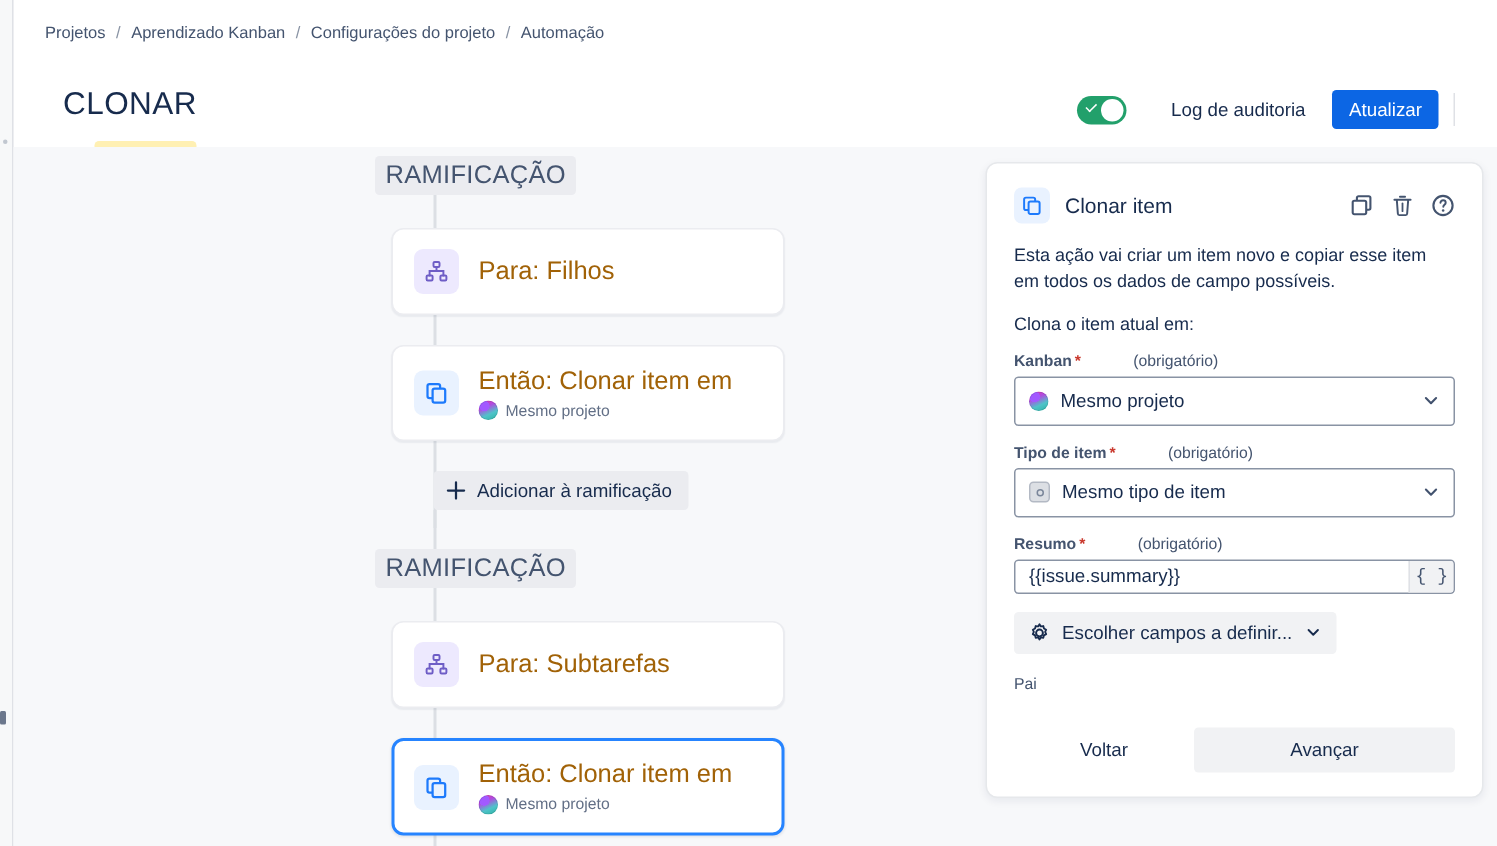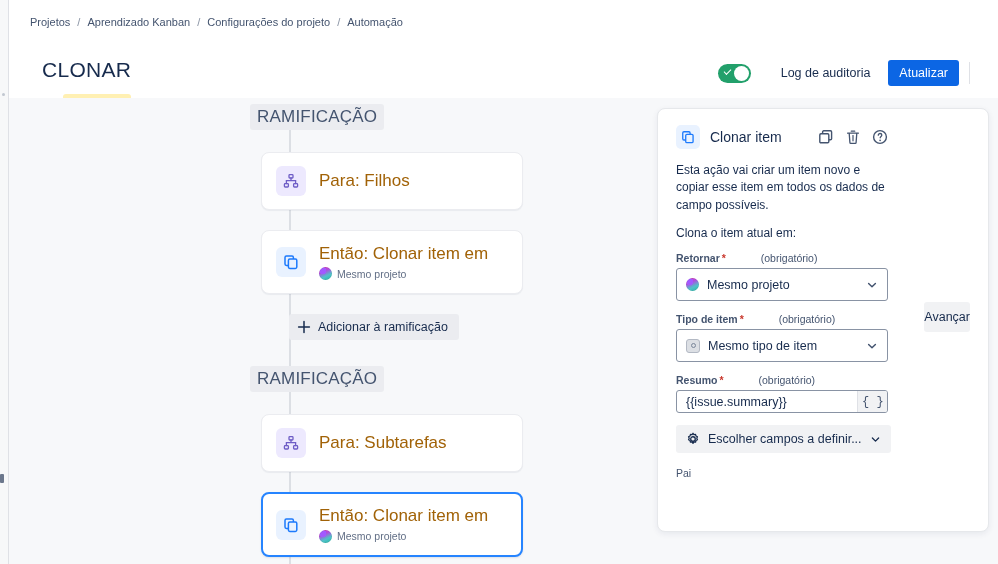--- a/index.html
+++ b/index.html
@@ -132,21 +132,21 @@
       radial-gradient(circle at 30% 28%, #A259FF 0%, #A259FF 26%, transparent 27%),
       linear-gradient(155deg, #E23AA4 0%, #B14BE0 34%, #4FC3C9 66%, #2BB3A3 100%);
     box-shadow: inset 0 0 0 0.5px rgba(0,0,0,0.12);
   }
 
   
   .panel {
     position:absolute; left:657px; top:108px; width:332px; height:424px;
     background:#ffffff; border:1px solid #E6E8EB; border-radius:8px;
     box-shadow:0 2px 6px rgba(9,30,66,0.07);
-    display:flex; flex-direction:row;
+    display:flex; flex-direction:column;
   }
   .panel-body { padding:16px 18px 0 18px; flex:1; overflow:hidden; }
   .panel-head { display:flex; align-items:center; margin-bottom:13px; }
   .panel-head .phi {
     width:24px; height:24px; border-radius:5px; background:#E9F2FF;
     display:flex; align-items:center; justify-content:center; flex:none;
   }
   .panel-title { font-size:14px; color:#172B4D; margin-left:10px; flex:1; }
   .head-icons { display:flex; align-items:center; gap:11px; }
   .head-icons .hi { cursor:pointer; display:flex; }
@@ -366,21 +366,21 @@
             </span>
           </div>
         </div>
 
         <div class="panel-desc">Esta ação vai criar um item novo e copiar esse item em todos os dados de campo possíveis.</div>
         <div class="panel-lead">Clona o item atual em:</div>
 
         
         <div class="field">
           <div class="field-label">
-            <span>Retornar</span><span class="req">*</span>&nbsp;<span class="opt">(obrigatório)</span>
+            <span>Kanban</span><span class="req">*</span>&nbsp;<span class="opt">(obrigatório)</span>
           </div>
           <div class="select">
             <span class="proj-avatar"></span>
             <span class="val">Mesmo projeto</span>
             <span class="chev">
               <svg width="12" height="12" viewBox="0 0 12 12" fill="none">
                   <path d="M2.6 4.4L6 7.8l3.4-3.4" stroke="#42526E" stroke-width="1.4" stroke-linecap="round" stroke-linejoin="round"></path>
                 </svg>
             </span>
           </div>
@@ -429,18 +429,19 @@
         </button>
 
         <div class="pai-label">Pai</div>
         
 
         
 
       </div>
 
       <div class="panel-footer">
+        <button class="btn-back">Voltar</button>
         <button class="btn-next">Avançar</button>
       </div>
     </div>
 
   </div>
 </div>
 
 </body></html>

